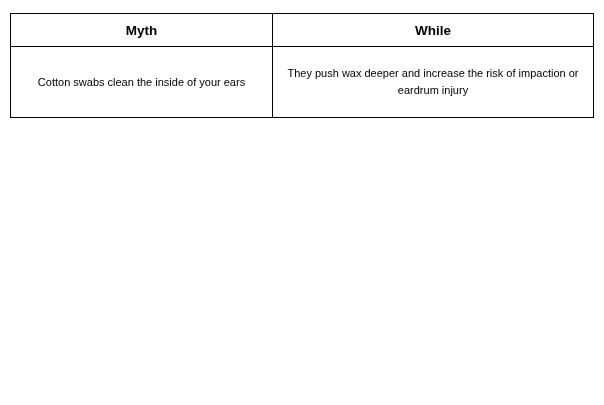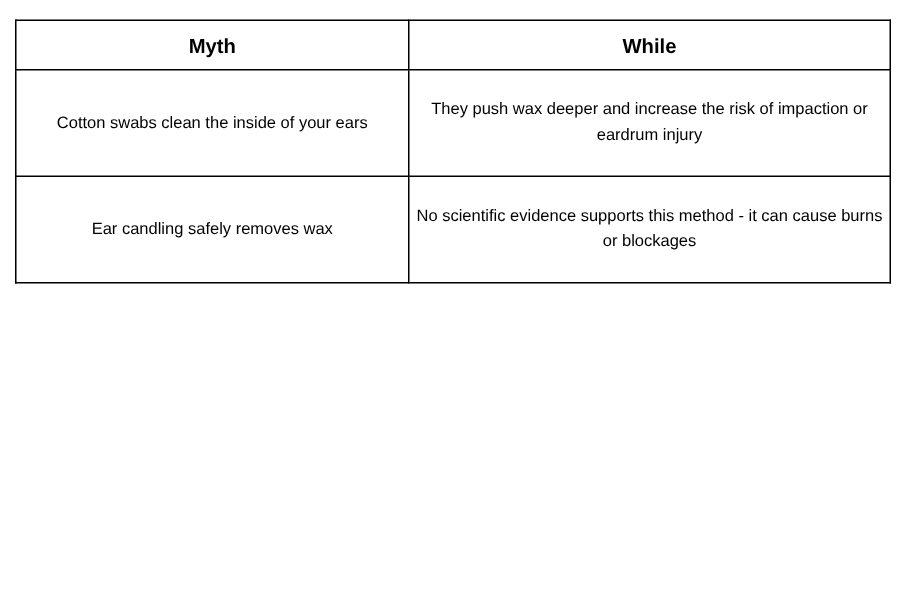--- a/index.html
+++ b/index.html
@@ -65,19 +65,15 @@
       <tr>
         <th>Myth</th>
         <th>While</th>
       </tr>
     </thead>
     <tbody>
       <tr>
         <td class="cell-myth">Cotton swabs clean the inside of your ears</td>
         <td class="cell-fact">They push wax deeper and increase the risk of impaction or eardrum injury</td>
       </tr>
-      <tr>
-        <td class="cell-myth">Ear candling safely removes wax</td>
-        <td class="cell-fact">No scientific evidence supports this method - it can cause burns or blockages</td>
-      </tr>
     </tbody>
   </table>
 </div>
 
 </body></html>

